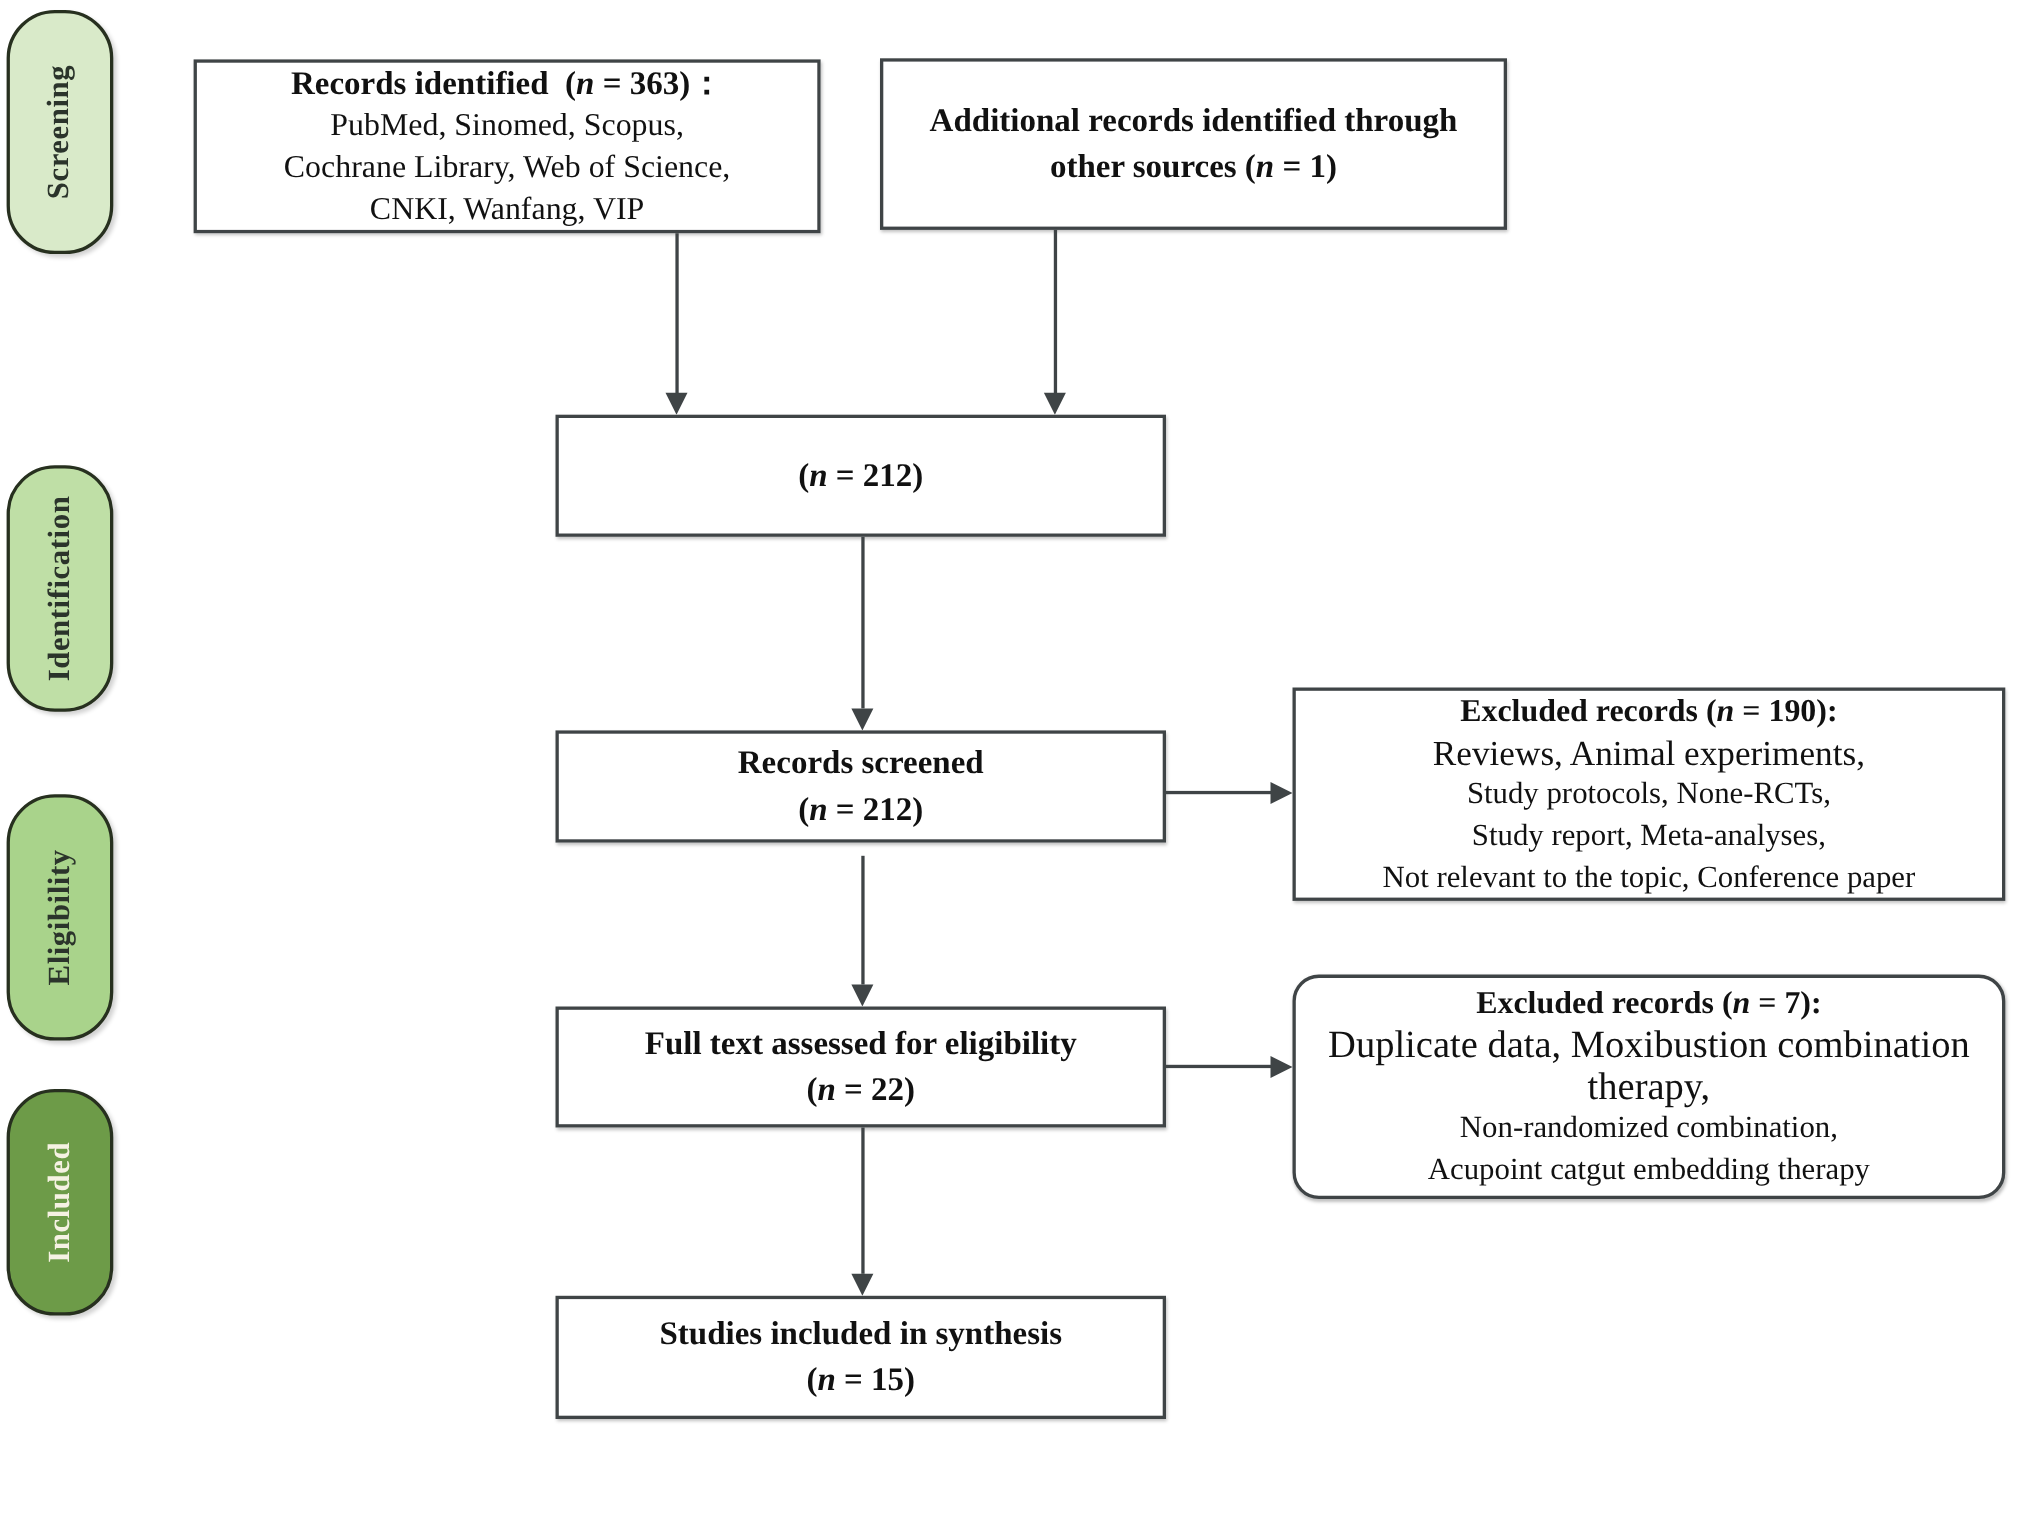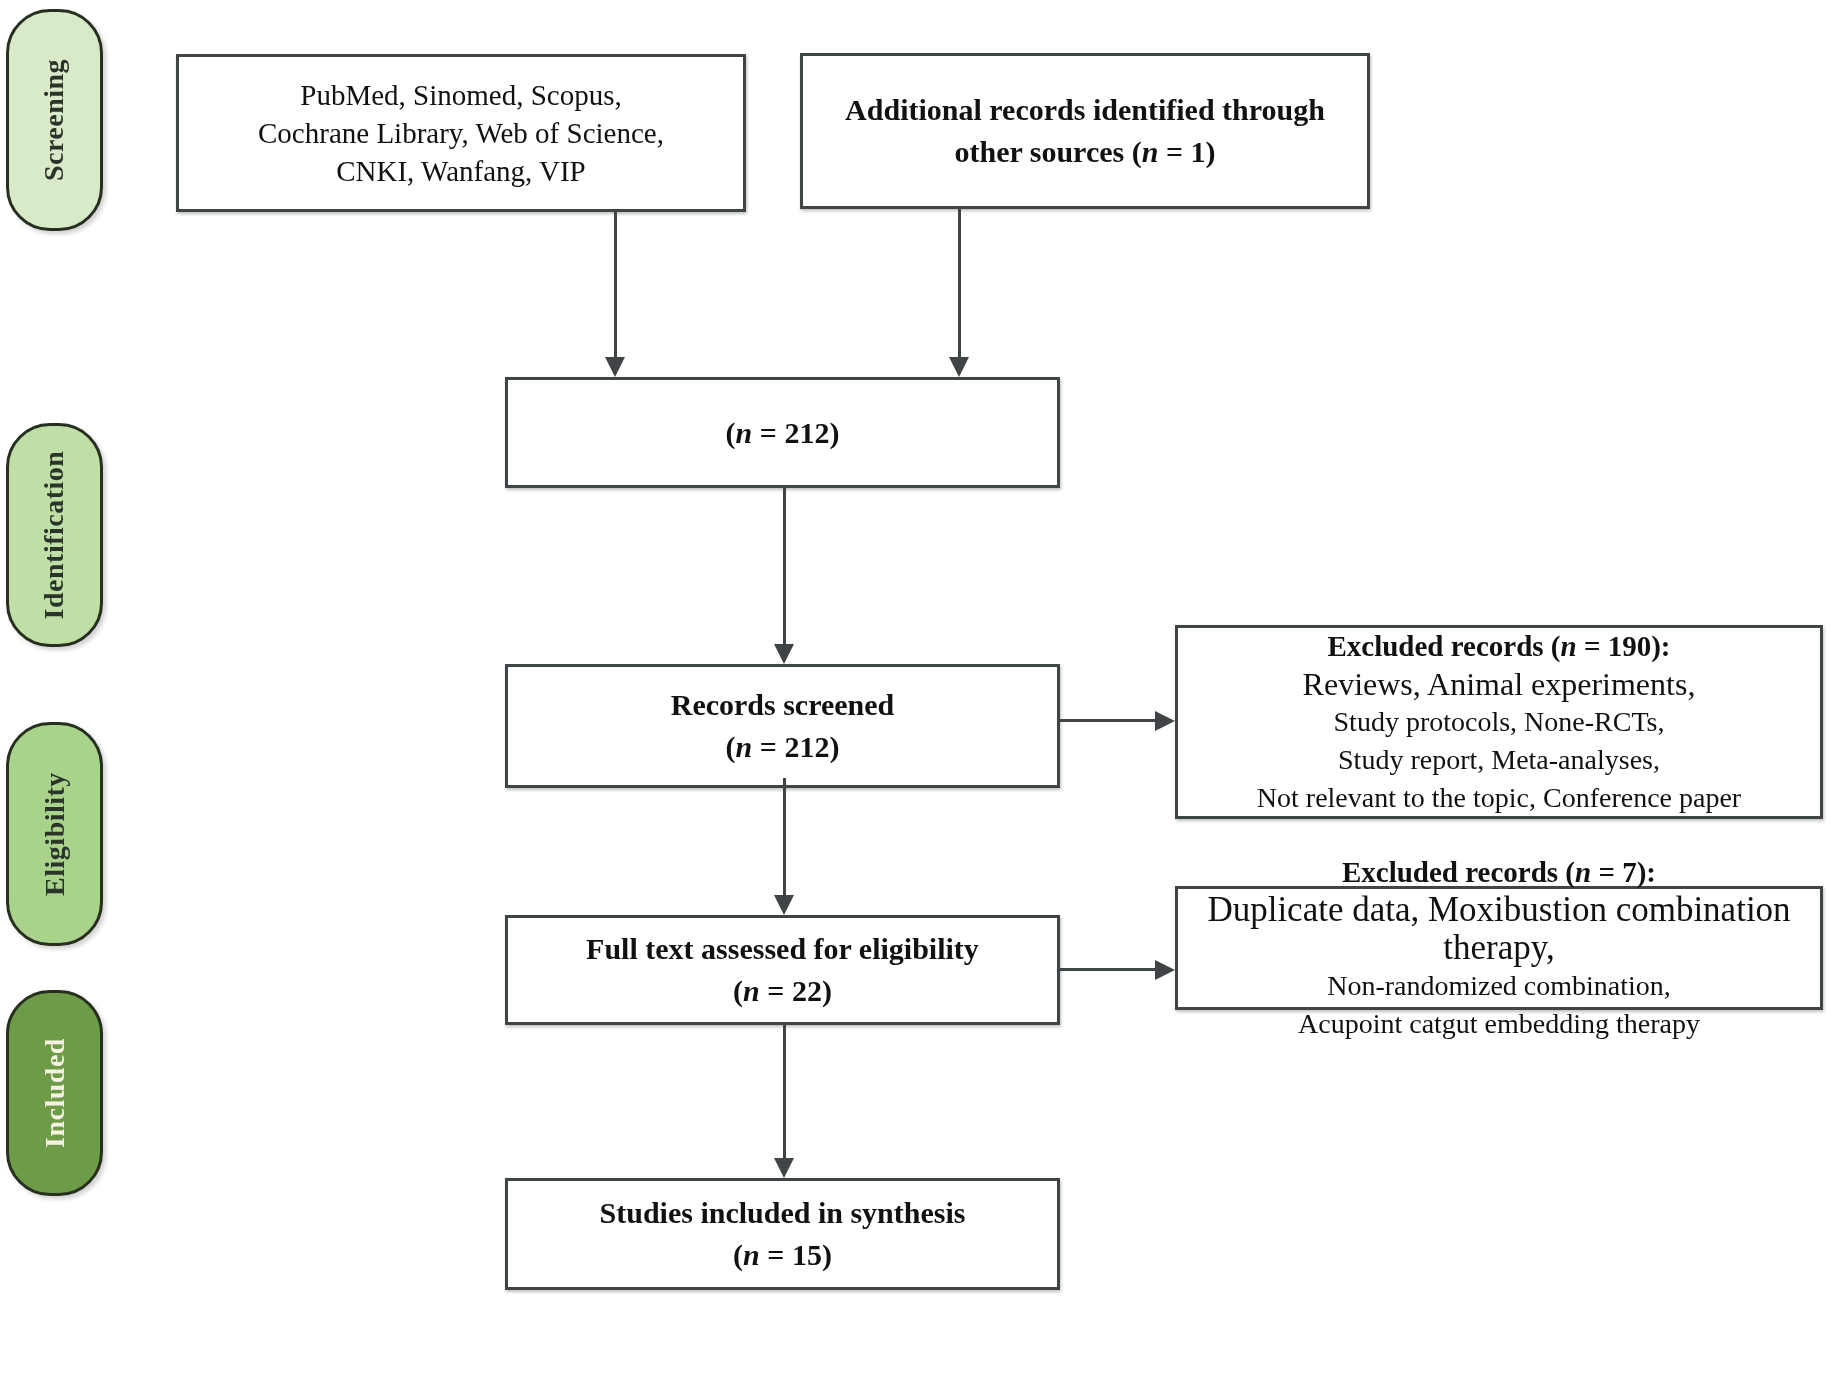--- a/index.html
+++ b/index.html
@@ -68,20 +68,21 @@
 
   <div class="stage" style="top: 722px; height: 224px; background: rgb(169, 211, 139);">
     <span class="vlabel" style="color: rgb(43, 52, 43);">Eligibility</span>
   </div>
 
   <div class="stage" style="top: 990px; height: 206px; background: rgb(109, 155, 72);">
     <span class="vlabel" style="color: rgb(246, 242, 227);">Included</span>
   </div>
 
   <div class="fbox" style="left:176px;top:54px;width:570px;height:158px;">
+    <div class="line bold">Records identified  (<i>n</i> = 363)：</div>
     <div class="line">PubMed, Sinomed, Scopus,</div>
     <div class="line">Cochrane Library, Web of Science,</div>
     <div class="line">CNKI, Wanfang, VIP</div>
   </div>
 
   <div class="fbox big" style="left:800px;top:53px;width:570px;height:156px;">
     <div class="line bold">Additional records identified through</div>
     <div class="line bold">other sources (<i>n</i> = 1)</div>
   </div>
 
@@ -96,21 +97,21 @@
 
   <div class="fbox big" style="left:505px;top:377px;width:555px;height:111px;">
     <div class="line bold">(<i>n</i> = 212)</div>
   </div>
 
   <div>
     <div class="vline" style="left:783px;top:488px;height:156px;"></div>
     <div class="ah-down" style="left:774px;top:644px;"></div>
   </div>
 
-  <div class="fbox big" style="left:505px;top:664px;width:555px;height:124px;">
+  <div class="fbox big" style="left:505px;top:664px;width:555px;height:102px;">
     <div class="line bold">Records screened</div>
     <div class="line bold">(<i>n</i> = 212)</div>
   </div>
 
   <div>
     <div class="hline" style="left:1060px;top:719px;width:96px;"></div>
     <div class="ah-right" style="left:1155px;top:711px;"></div>
   </div>
 
   <div class="fbox" style="left:1175px;top:625px;width:648px;height:194px;">
@@ -129,21 +130,21 @@
   <div class="fbox big" style="left:505px;top:915px;width:555px;height:110px;">
     <div class="line bold">Full text assessed for eligibility</div>
     <div class="line bold">(<i>n</i> = 22)</div>
   </div>
 
   <div>
     <div class="hline" style="left:1060px;top:968px;width:96px;"></div>
     <div class="ah-right" style="left:1155px;top:960px;"></div>
   </div>
 
-  <div class="fbox" style="left:1175px;top:886px;width:648px;height:124px;">
+  <div class="fbox" style="left:1175px;top:886px;width:648px;height:204px;border-radius:24px;">
     <div class="line bold" style="font-size:29px;">Excluded records (<i>n</i> = 7):</div>
     <div class="line" style="font-size:35px;">Duplicate data, Moxibustion combination therapy,</div>
     <div class="line" style="font-size:28px;">Non-randomized combination,</div>
     <div class="line" style="font-size:28px;">Acupoint catgut embedding therapy</div>
   </div>
 
   <div>
     <div class="vline" style="left:783px;top:1025px;height:133px;"></div>
     <div class="ah-down" style="left:774px;top:1158px;"></div>
   </div>

